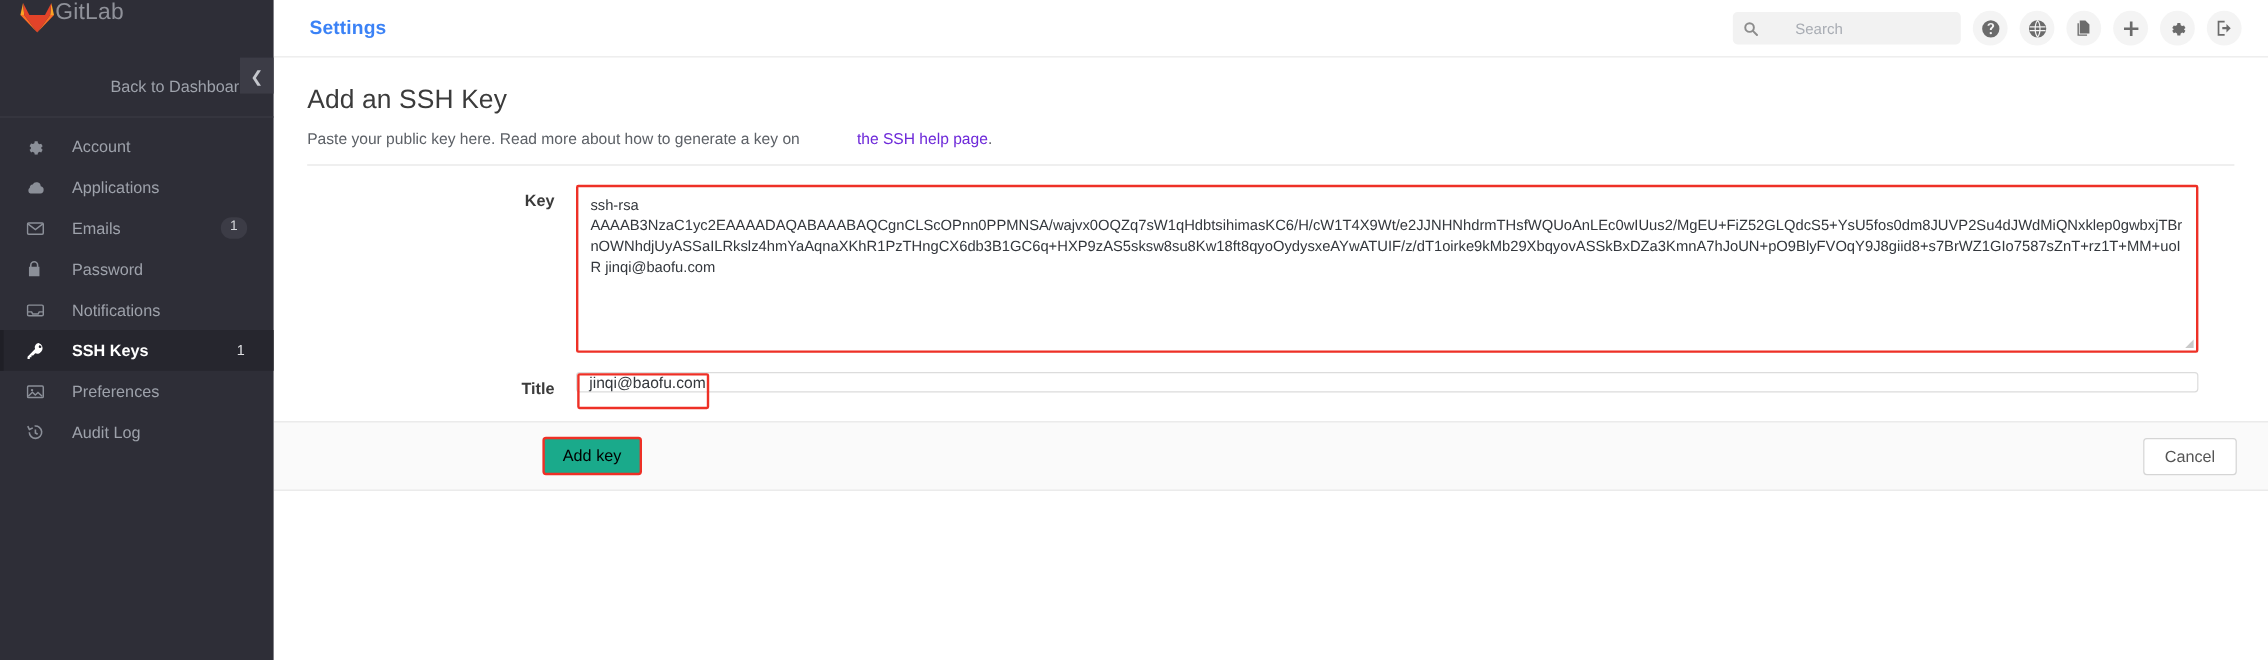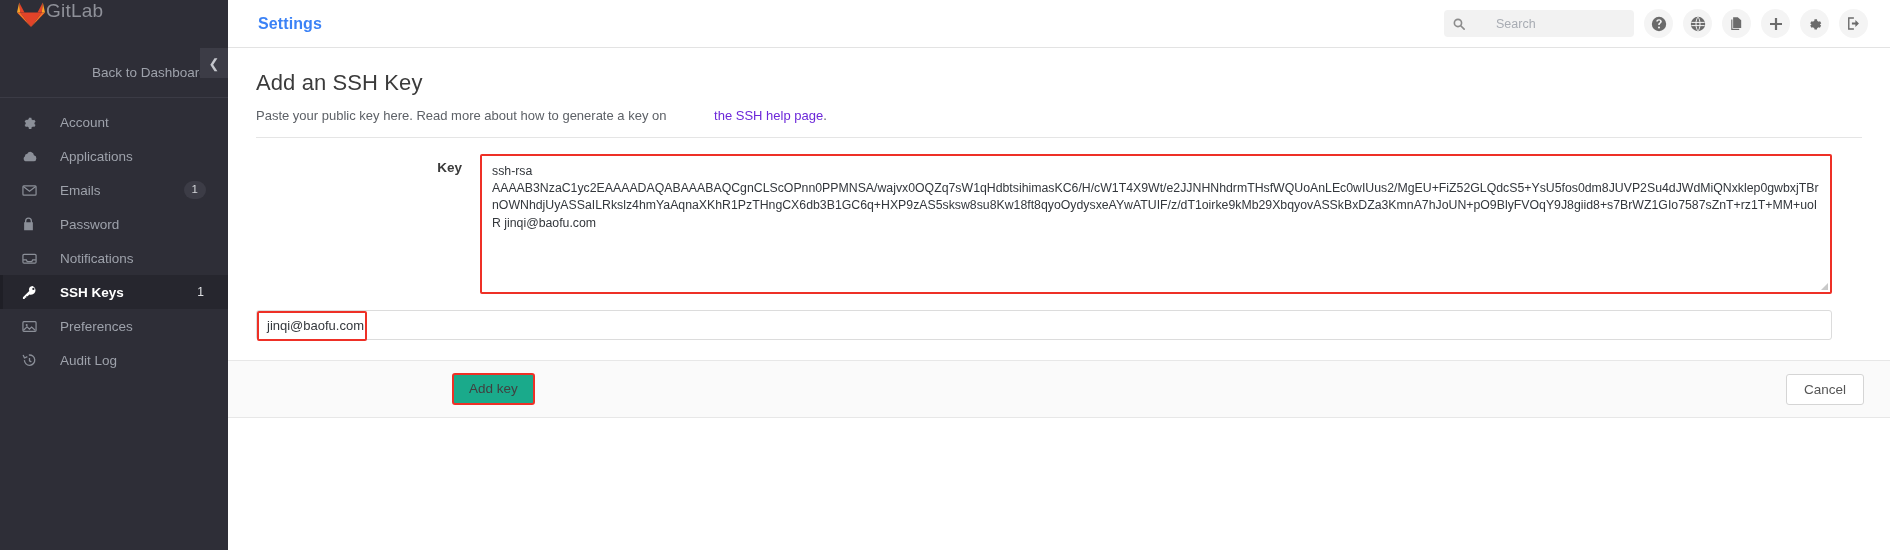--- a/index.html
+++ b/index.html
@@ -192,21 +192,21 @@
   .key-area::after {
     content: "";
     position: absolute;
     right: 2px; bottom: 2px;
     width: 0; height: 0;
     border-left: 7px solid transparent;
     border-bottom: 7px solid #c9c9c9;
   }
   .title-input {
     width: 100%;
-    height: 30px;
+    height: 17px;
     border: 1px solid #dcdcdc;
     border-radius: 3px;
     background: #fff;
     font-size: 13px;
     color: #33373c;
     padding: 0 10px;
     font-family: "Liberation Sans", sans-serif;
     display: flex;
     align-items: center;
     position: relative;
@@ -225,21 +225,21 @@
     background: #fafafa;
     border-top: 1px solid #e7e7e7;
     border-bottom: 1px solid #e7e7e7;
     height: 58px;
     display: flex;
     align-items: center;
     padding: 0 26px 0 224px;
   }
   .btn-add {
     background: #1aaa8b;
-    color: #404040;
+    color: #000000;
     border: 2px solid #ee3026;
     border-radius: 3px;
     font-size: 13.5px;
     padding: 7px 15px;
     cursor: pointer;
     font-family: "Liberation Sans", sans-serif;
     line-height: 1.1;
   }
   .btn-cancel {
     margin-left: auto;
@@ -445,20 +445,21 @@
 
           <div class="form-row">
             <div class="form-label">Key</div>
             <div class="form-control">
               <div class="key-area">ssh-rsa
 AAAAB3NzaC1yc2EAAAADAQABAAABAQCgnCLScOPnn0PPMNSA/wajvx0OQZq7sW1qHdbtsihimasKC6/H/cW1T4X9Wt/e2JJNHNhdrmTHsfWQUoAnLEc0wIUus2/MgEU+FiZ52GLQdcS5+YsU5fos0dm8JUVP2Su4dJWdMiQNxklep0gwbxjTBrnOWNhdjUyASSaILRkslz4hmYaAqnaXKhR1PzTHngCX6db3B1GC6q+HXP9zAS5sksw8su8Kw18ft8qyoOydysxeAYwATUIF/z/dT1oirke9kMb29XbqyovASSkBxDZa3KmnA7hJoUN+pO9BlyFVOqY9J8giid8+s7BrWZ1GIo7587sZnT+rz1T+MM+uoIR jinqi@baofu.com</div>
             </div>
           </div>
 
           <div class="form-row">
+            <div class="form-label">Title</div>
             <div class="form-control">
               <div class="title-input">
                 <span>jinqi@baofu.com</span>
                 <span class="title-hl"></span>
               </div>
             </div>
           </div>
 
         </div>
       </div>

